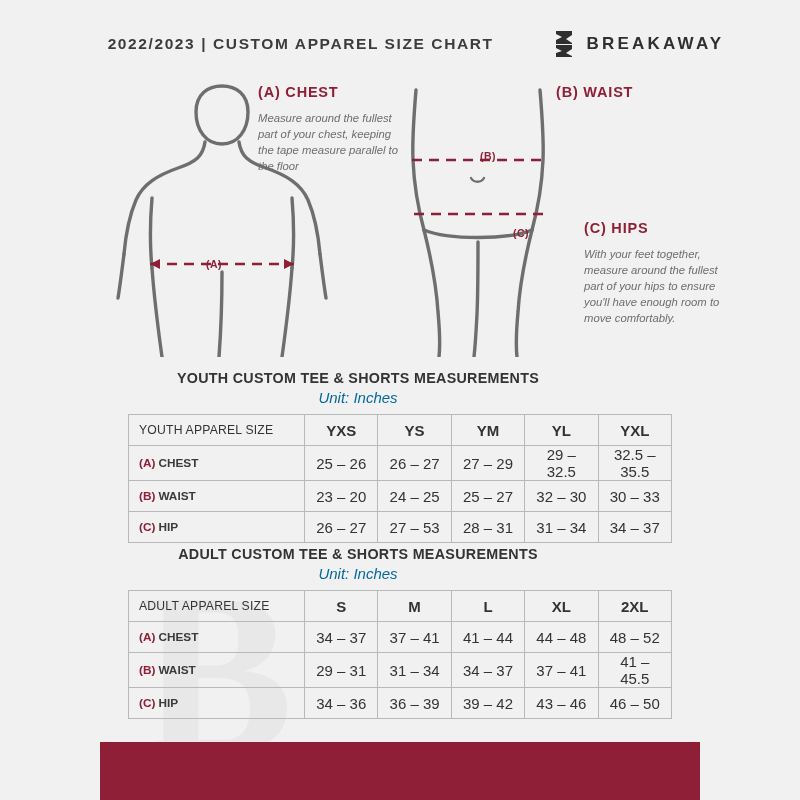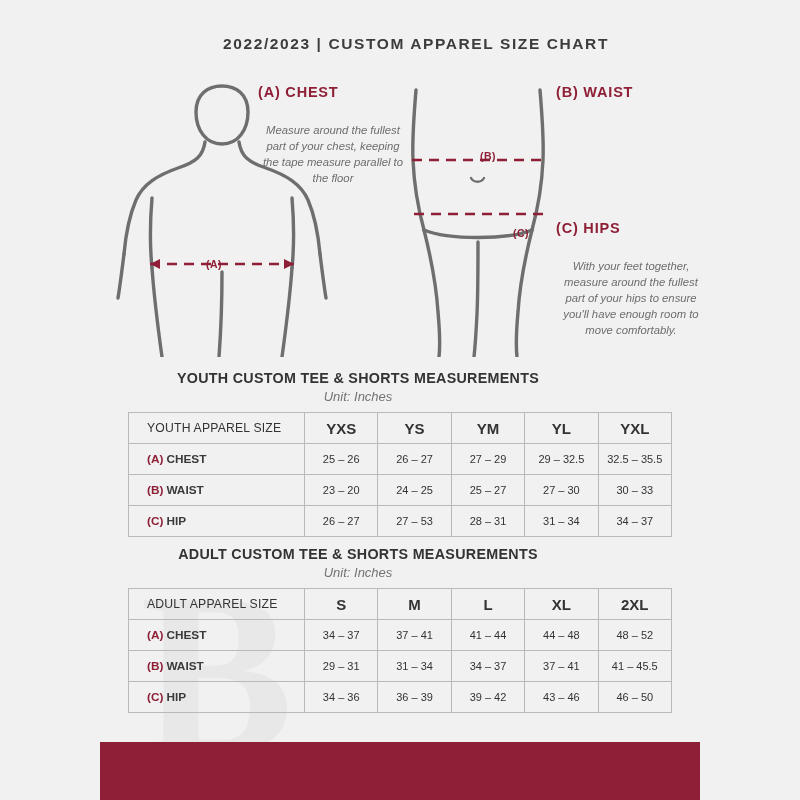--- a/index.html
+++ b/index.html
@@ -76,26 +76,25 @@
     font-size: 14.5px;
     font-weight: 700;
     letter-spacing: 0.8px;
     color: #8e1f36;
   }
   .note-body {
     font-size: 11.3px;
     font-style: italic;
     line-height: 1.42;
     color: #6d6d6d;
-    margin-top: 22px;
-    text-align: center;
+    margin-top: 10px;
   }
   .note-chest { position: absolute; left: 258px; top: 12px; width: 150px; }
   .note-waist { position: absolute; left: 556px; top: 12px; width: 148px; }
-  .note-hips  { position: absolute; left: 556px; top: 148px; width: 150px; }
+  .note-hips  { position: absolute; left: 584px; top: 148px; width: 150px; }
 
   .tag {
     position: absolute;
     font-size: 10.5px;
     font-weight: 700;
     color: #8e1f36;
     letter-spacing: .4px;
   }
   .tag-a { left: 206px; top: 186px; }
   .tag-b { left: 480px; top: 78px; }
@@ -108,50 +107,50 @@
     width: 460px;
     text-align: center;
   }
   .sec-title {
     font-size: 14.3px;
     font-weight: 700;
     color: #333;
     letter-spacing: .3px;
   }
   .sec-sub {
-    font-size: 13px;
+    font-size: 15px;
     font-style: italic;
-    color: #737373;
+    color: #0369a1;
     margin-top: 3px;
     margin-bottom: 8px;
   }
   table {
     border-collapse: collapse;
     width: 544px;
     table-layout: fixed;
   }
   th, td {
     border: 1px solid #b9b9b9;
     height: 31px;
     font-size: 11.8px;
     color: #333;
     padding: 0 6px;
   }
   th.label-col, td.label-col {
     text-align: left;
-    padding-left: 18px;
+    padding-left: 10px;
     width: 176px;
   }
   th.label-col { font-size: 12.2px; font-weight: 400; letter-spacing: .2px; }
   th.size-col {
     font-size: 15px;
     font-weight: 700;
     text-align: center;
   }
-  td.val { text-align: center; font-size: 11px; }
+  td.val { text-align: center; font-size: 15px; }
   td.label-col .key {
     color: #8e1f36;
     font-weight: 700;
     margin-right: 3px;
   }
   td.label-col .name { font-weight: 700; color: #3a3a3a; }
 
   
   .footer-bar {
     position: absolute;
@@ -163,20 +162,29 @@
 </head>
 <body>
 
 <div id="page">
   <div class="sheet">
 
     <div class="watermark">B</div>
 
     <div class="header">
       <div class="header-title">2022/2023  |  CUSTOM APPAREL SIZE CHART</div>
+      <div class="header-right">
+        <span class="brand-mark">
+          <svg width="22" height="28" viewBox="0 0 22 28">
+            <path d="M3 1 L19 1 L19 5 L13 9 L19 13 L19 14 L3 14 L3 10 L9 7 L3 4 Z" fill="#2f2f2f"></path>
+            <path d="M3 15 L19 15 L19 19 L13 23 L19 26 L19 27 L3 27 L3 23 L9 21 L3 18 Z" fill="#2f2f2f"></path>
+          </svg>
+        </span>
+        <span class="brand-name">BREAKAWAY</span>
+      </div>
     </div>
 
     <div class="illus">
 
       <svg width="800" height="285" viewBox="0 0 800 285">
 
         <g fill="none" stroke="#6e6e6e" stroke-width="3.4" stroke-linecap="round" stroke-linejoin="round">
 
           <path d="M196 40 C196 22 208 14 222 14 C236 14 248 22 248 40 C248 58 238 72 222 72 C206 72 196 58 196 40 Z"></path>
 
@@ -258,21 +266,21 @@
             <td class="val">29 – 32.5</td>
             <td class="val">32.5 – 35.5</td>
           </tr>
           <tr>
             <td class="label-col">
               <span class="key">(B)</span><span class="name">WAIST</span>
             </td>
             <td class="val">23 – 20</td>
             <td class="val">24 – 25</td>
             <td class="val">25 – 27</td>
-            <td class="val">27 – 30</td>
+            <td class="val">32 – 30</td>
             <td class="val">30 – 33</td>
           </tr>
           <tr>
             <td class="label-col">
               <span class="key">(C)</span><span class="name">HIP</span>
             </td>
             <td class="val">26 – 27</td>
             <td class="val">27 – 53</td>
             <td class="val">28 – 31</td>
             <td class="val">31 – 34</td>

